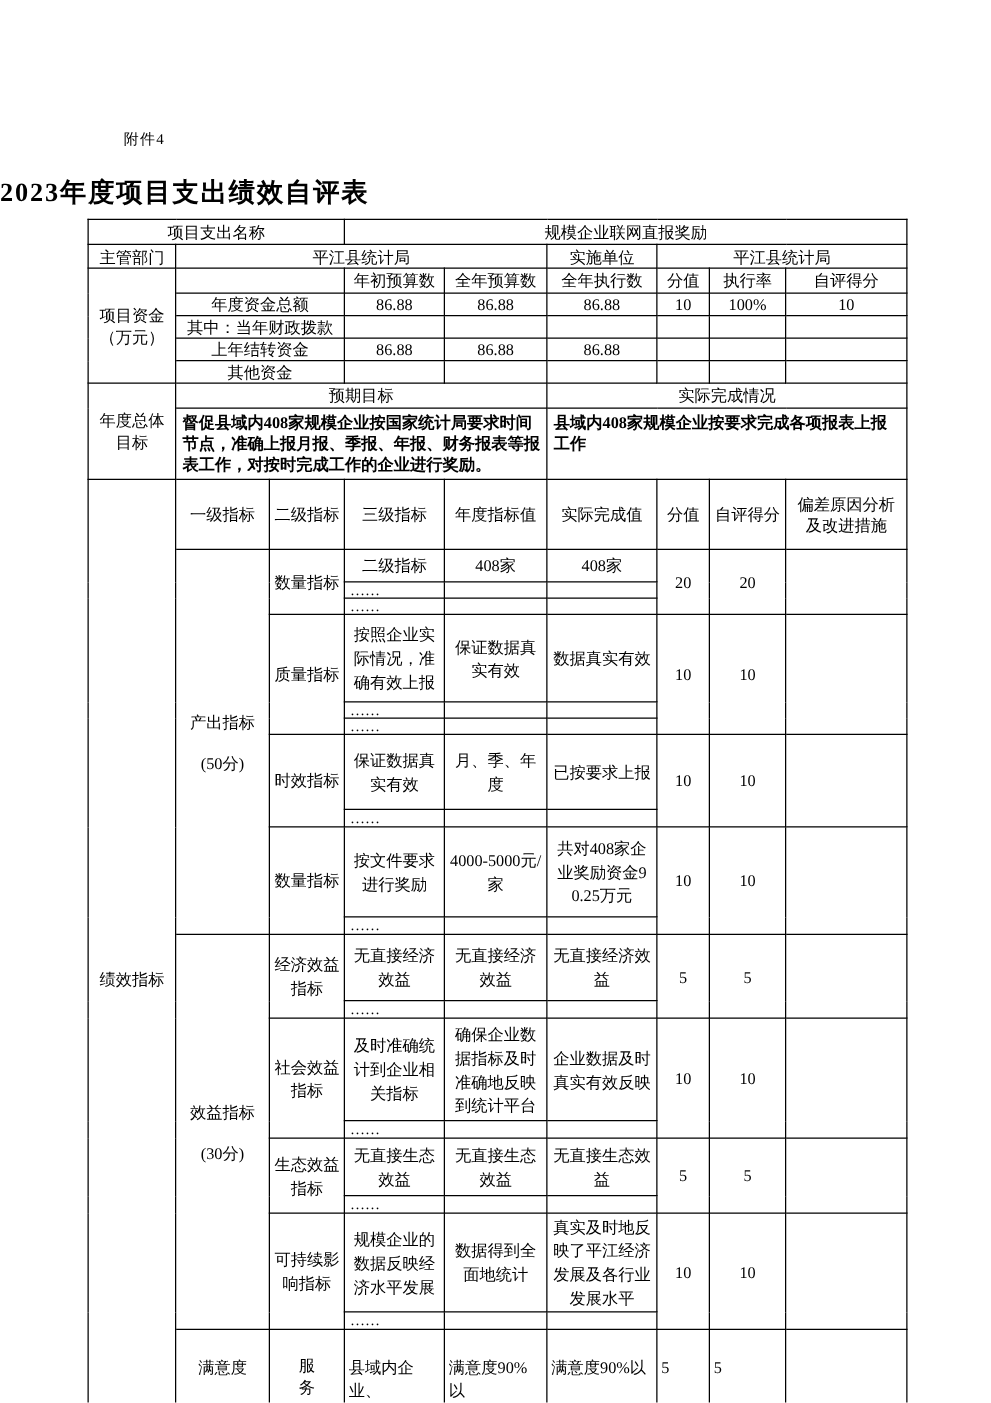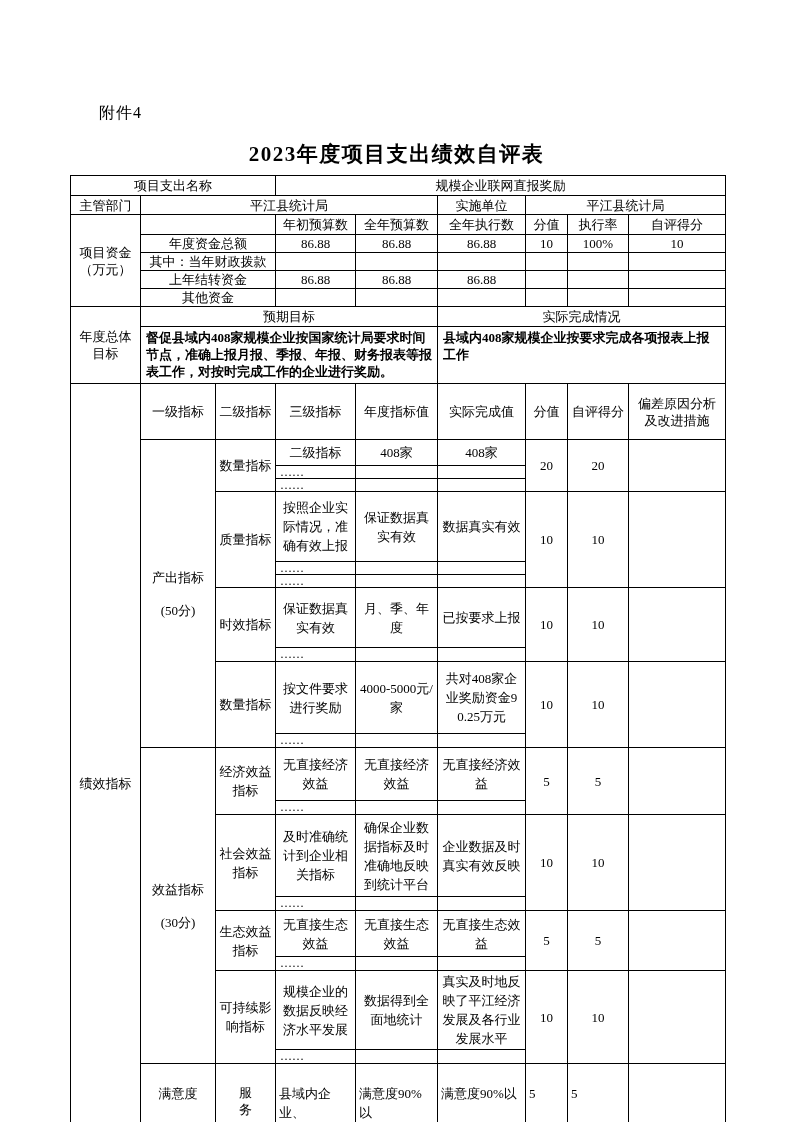--- a/index.html
+++ b/index.html
@@ -3,22 +3,22 @@
 <meta charset="utf-8">
 <style>
   * { box-sizing: border-box; }
   html, body { margin: 0; padding: 0; }
   body { background: #ffffff; }
   .page {
     position: relative; width: 793px; height: 1122px; overflow: hidden;
     background: #ffffff; color: #000;
     font-family: "Liberation Serif", "DejaVu Serif", serif;
   }
-  .attachment { position: absolute; left: 99px; top: 103px; font-size: 16px; letter-spacing: 1px; }
-  .title { position: absolute; left: 0; top: 140px; width: 100%; text-align: center;
+  .attachment { position: absolute; left: 99px; top: 103px; font-size: 12px; letter-spacing: 1px; }
+  .title { position: absolute; left: 0; top: 140px; width: 100%; text-align: left;
            font-size: 21px; font-weight: 700; letter-spacing: 1.5px; }
   table.main { position: absolute; left: 70px; top: 175px; width: 655px;
                border-collapse: collapse; table-layout: fixed; }
   .main td { border: 1px solid #000; padding: 1px 3px; font-size: 13px; line-height: 19px;
              text-align: center; vertical-align: middle; word-break: break-all; }
   tr.compact > td { line-height: 15px; margin-top: 12px; }
   .lft { text-align: left; }
   .rgt { text-align: right; }
   .ind0 { padding-left: 7px; }
   .ind1 { padding-left: 9px; }

